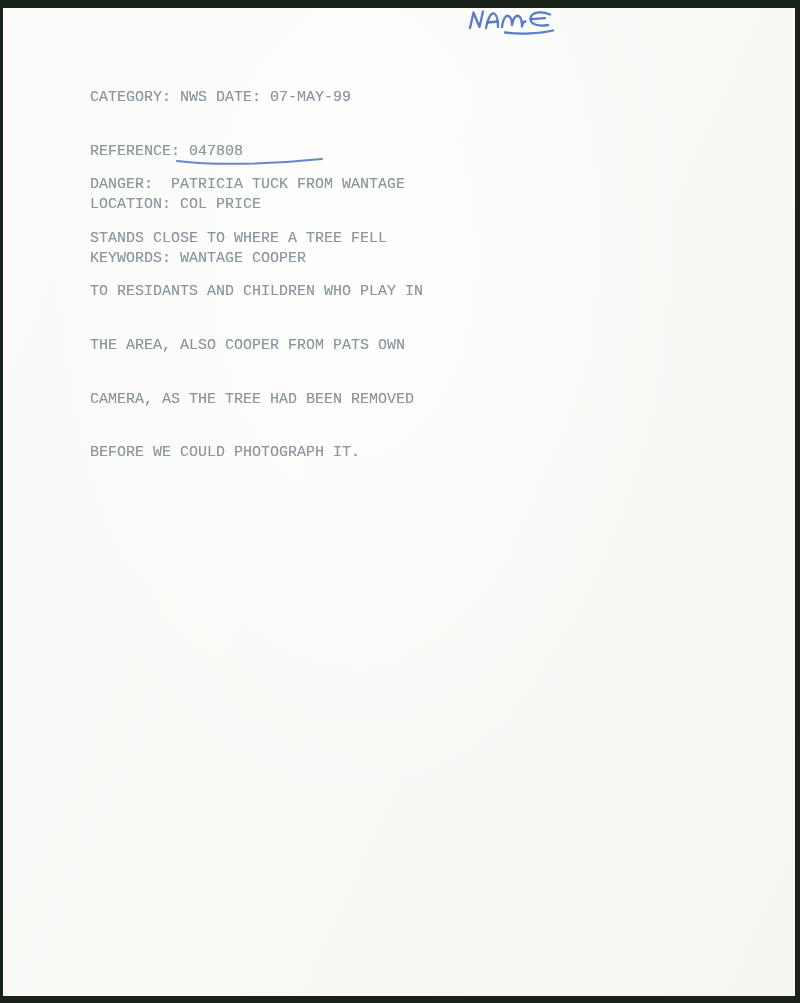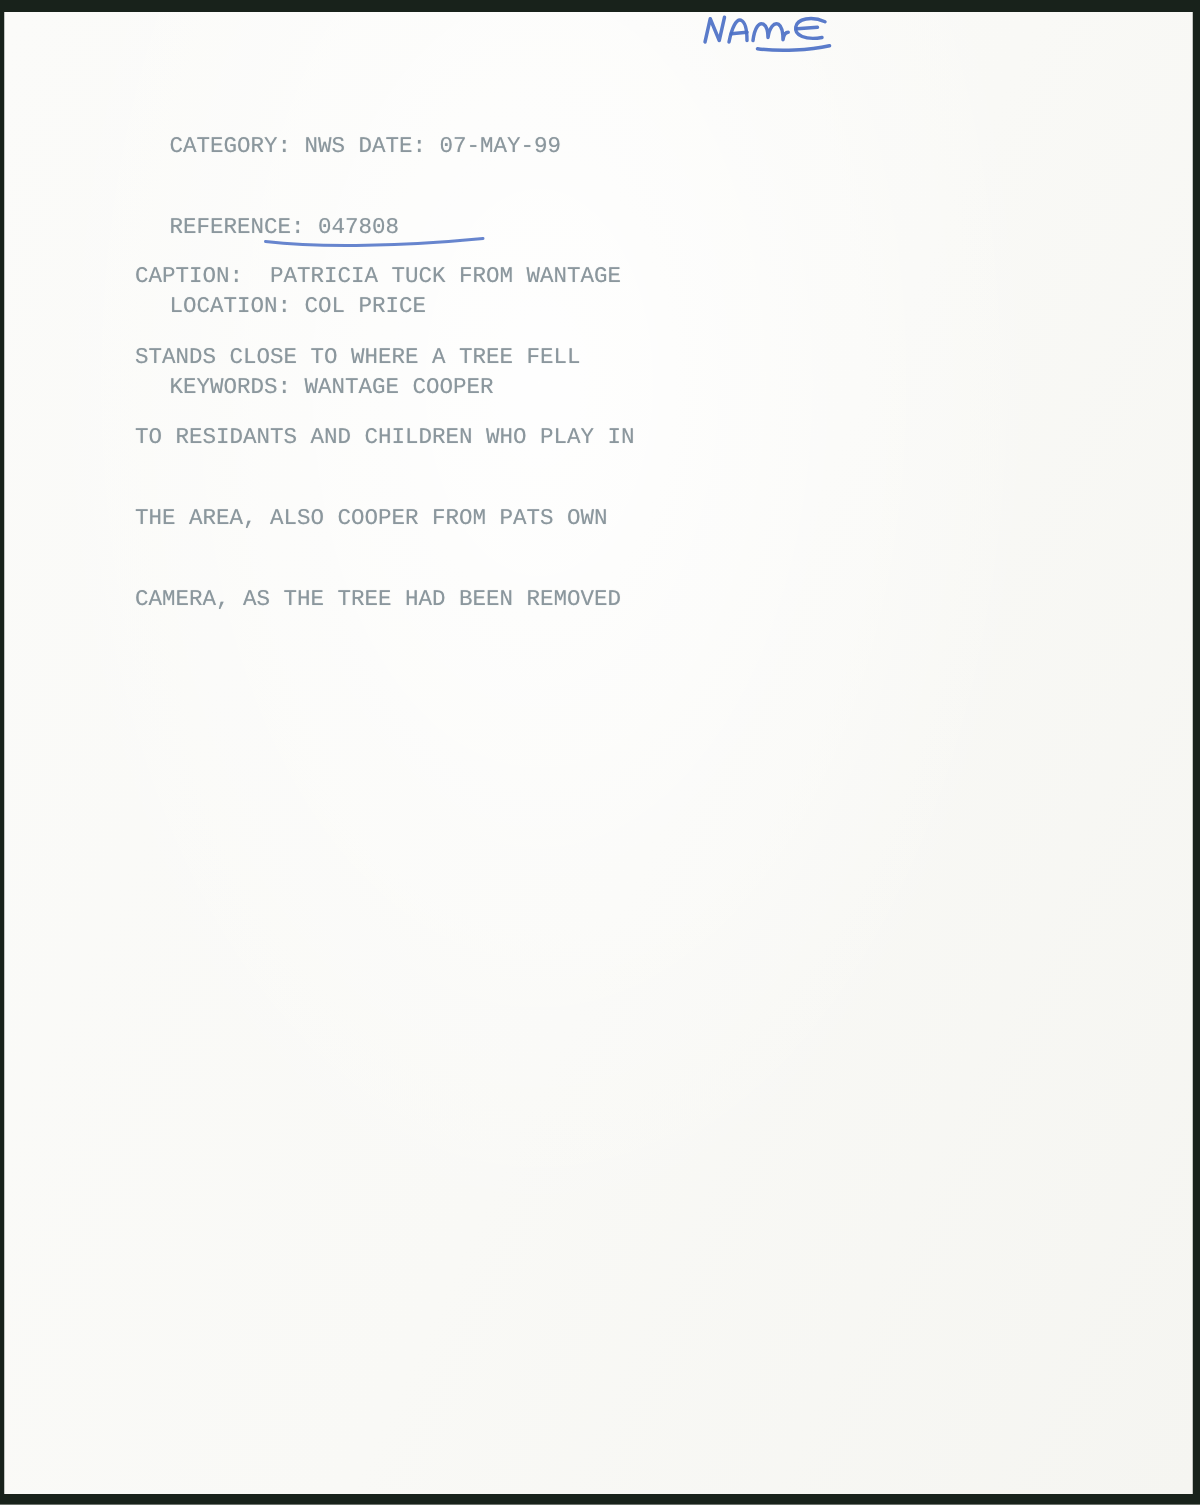--- a/index.html
+++ b/index.html
@@ -40,21 +40,21 @@
     position: absolute;
     left: 87px;
     color: var(--typewriter-text);
     font-size: 15px;
     line-height: 17.9px;
     letter-spacing: 0px;
     white-space: pre;
     opacity: 0.96;
     text-shadow: 0 0 0.5px rgba(135,147,154,0.55);
   }
-  .meta-block { top: 45px; margin-left: 23px; }
+  .meta-block { top: 45px; }
   .caption-block { top: 132px; }
   .hw-svg {
     position: absolute;
     left: 462px;
     top: 0px;
     width: 95px;
     height: 32px;
   }
   .hw-stroke {
     fill: none;
@@ -101,25 +101,26 @@
     </svg>
 
     <div class="typeblock meta-block">
       <div class="line">CATEGORY: NWS DATE: 07-MAY-99</div>
       <div class="line">REFERENCE: 047808</div>
       <div class="line">LOCATION: COL PRICE</div>
       <div class="line">KEYWORDS: WANTAGE COOPER</div>
     </div>
 
     <div class="typeblock caption-block">
-      <div class="line"><span>CAPTION:  </span><span>PATRICIA TUCK</span><span> FROM WANTAGE</span></div>
+      <div class="line"><span>DANGER:  </span><span>PATRICIA TUCK</span><span> FROM WANTAGE</span></div>
       <div class="line">STANDS CLOSE TO WHERE A TREE FELL</div>
       <div class="line">TO RESIDANTS AND CHILDREN WHO PLAY IN</div>
       <div class="line">THE AREA, ALSO COOPER FROM PATS OWN</div>
       <div class="line">CAMERA, AS THE TREE HAD BEEN REMOVED</div>
+      <div class="line">BEFORE WE COULD PHOTOGRAPH IT.</div>
     </div>
 
     <svg class="pen-underline-svg" viewBox="0 0 150 12" aria-hidden="true">
       <path d="M2,6 C40,10.5 95,9 147,4"></path>
     </svg>
 
   </div>
 </div>
 
 </body></html>

